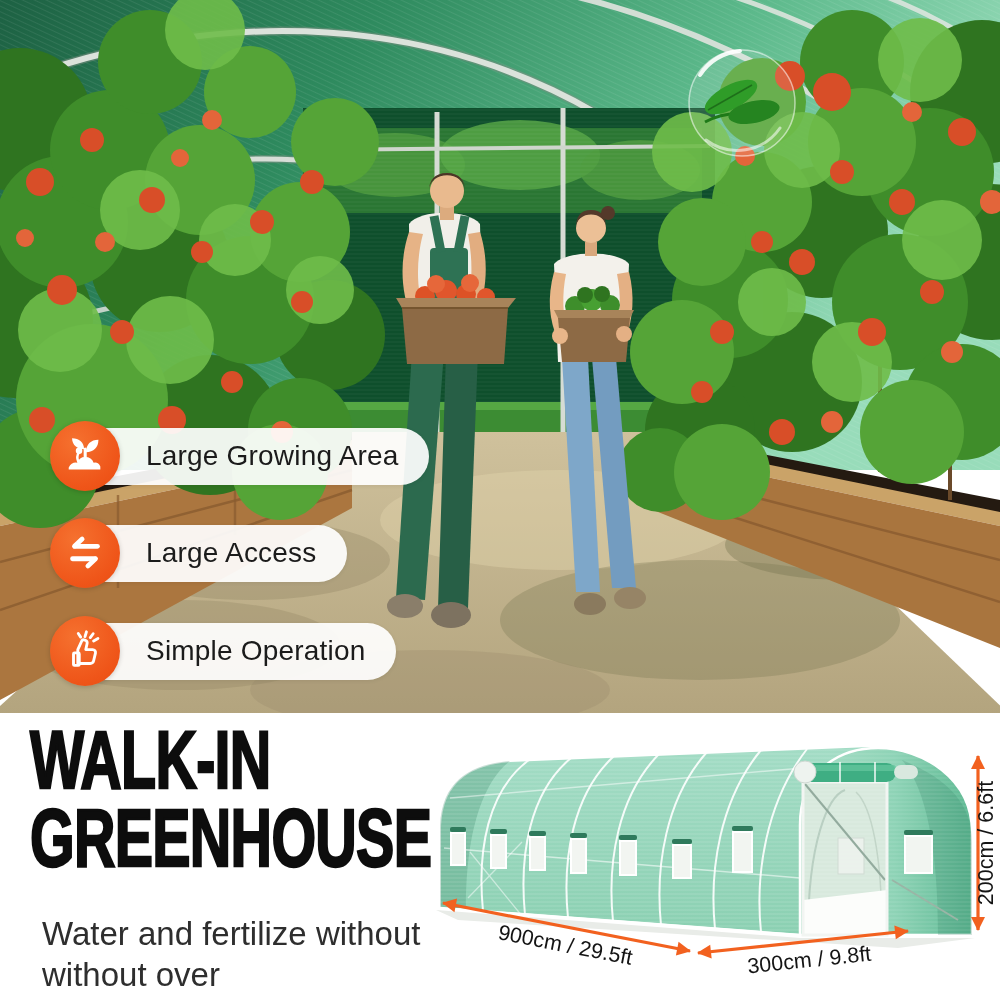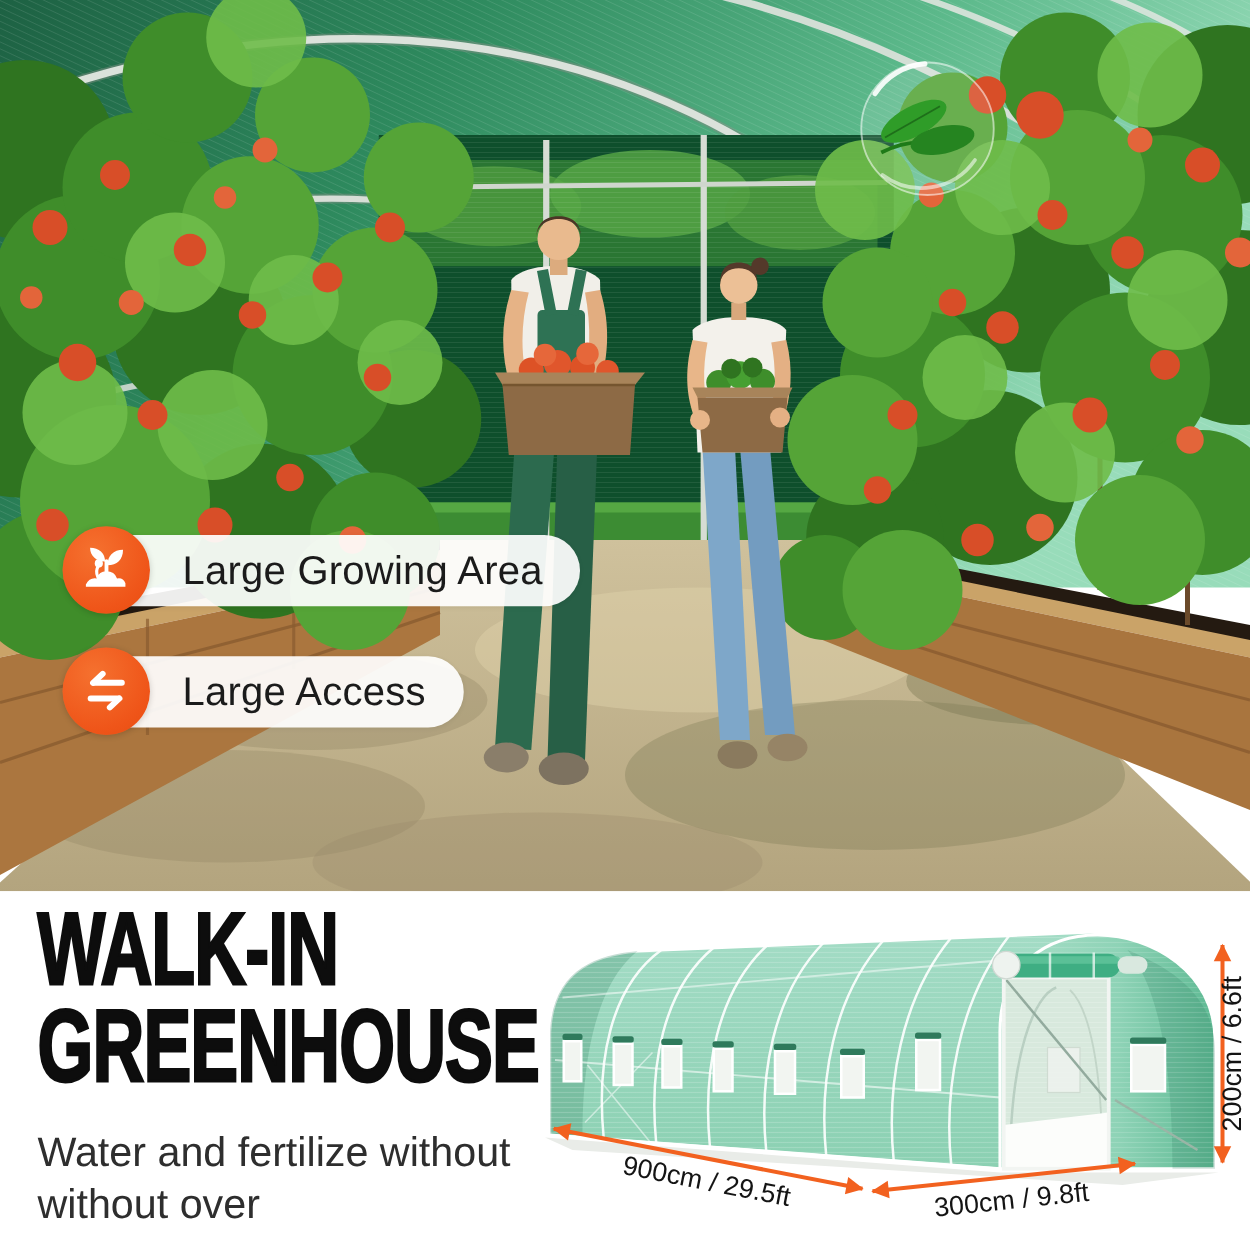--- a/index.html
+++ b/index.html
@@ -6,33 +6,33 @@
   .canvas{position:relative;width:1000px;height:1000px;overflow:hidden;background:#ffffff;
           font-family:"Liberation Sans",sans-serif;}
   
   .hero{position:absolute;left:0;top:0;width:1000px;height:713px;overflow:hidden;}
   .hero svg{display:block;}
   
   .badge{position:absolute;left:50px;height:70px;display:flex;align-items:center;}
   .badge .pill{margin-left:12px;height:57px;display:flex;align-items:center;
                background:rgba(255,255,255,0.92);border-radius:29px;
                padding:0 30px 0 84px;box-shadow:0 1px 4px rgba(0,0,0,0.07);}
-  .badge .pill span{font-size:32px;color:#1b1b1b;white-space:nowrap;letter-spacing:.2px;}
+  .badge .pill span{font-size:28px;color:#1b1b1b;white-space:nowrap;letter-spacing:.2px;}
   .icon-circle{position:absolute;left:0;top:0;width:70px;height:70px;border-radius:50%;
                background:radial-gradient(circle at 36% 30%, #f5712f 0%, #ef5519 68%, #e84c10 100%);
                display:flex;align-items:center;justify-content:center;box-shadow:0 1px 5px rgba(0,0,0,0.18);}
   .icon-circle svg{width:46px;height:46px;}
   
   .info{position:absolute;left:0;top:713px;width:1000px;height:287px;background:#ffffff;}
   .headline{position:absolute;left:30px;top:8px;margin:0;color:#0d0d0d;
             font-size:82px;font-weight:bold;line-height:0.95;letter-spacing:-1px;
             transform:scaleX(0.70);transform-origin:left top;white-space:nowrap;
             -webkit-text-stroke:2.4px #0d0d0d;}
   .headline span{display:block;}
-  .subtitle{position:absolute;left:30px;top:189px;margin:0;color:#2e2e2e;
+  .subtitle{position:absolute;left:30px;top:189px;margin:12px;color:#2e2e2e;
             font-size:33px;line-height:1.24;}
   .subtitle span{display:block;}
   .diagram{position:absolute;left:430px;top:7px;width:570px;height:255px;}
 </style>
 </head>
 <body>
 
 <div class="canvas">
 
   <div class="hero">
@@ -314,20 +314,35 @@
       </div>
       <div class="icon-circle">
         <svg viewBox="0 0 48 48" fill="none" stroke="#fff" stroke-width="5" stroke-linecap="round" stroke-linejoin="round">
           <path d="M37,17 H14"></path>
             <path d="M21,9.5 L13,17"></path>
           <path d="M11,30 H34"></path>
             <path d="M27,37.5 L35,30"></path>
         </svg>
       </div>
     </div>
+    <div class="badge" style="top:616px">
+      <div class="pill">
+        <span>Simple Operation</span>
+      </div>
+      <div class="icon-circle">
+        <svg viewBox="0 0 48 48" fill="none" stroke="#fff" stroke-width="3" stroke-linecap="round" stroke-linejoin="round">
+          <rect x="12" y="26" width="6" height="13" rx="1"></rect>
+          <path d="M18,37 h11.5 a3.6,3.6 0 0 0 3.5,-2.8 l1.9,-8 a3,3 0 0 0 -2.9,-3.7 h-7.2 l1.4,-6.3 a3,3 0 0 0 -2.2,-3.6 l-1.2,-0.3 a1.9,1.9 0 0 0 -2.1,1 l-4.2,9.2 V37"></path>
+          <path d="M24,9 L25.5,4"></path>
+            <path d="M29.5,10 L32.5,6"></path>
+            <path d="M33,13.5 L37.5,11"></path>
+            <path d="M19.5,9.5 L17,5.8"></path>
+        </svg>
+      </div>
+    </div>
   </div>
 
   <div class="info">
     <h1 class="headline">
       <span>WALK-IN</span>
       <span>GREENHOUSE</span>
     </h1>
     <p class="subtitle">
       <span>Water and fertilize without</span>
       <span>without over</span>

